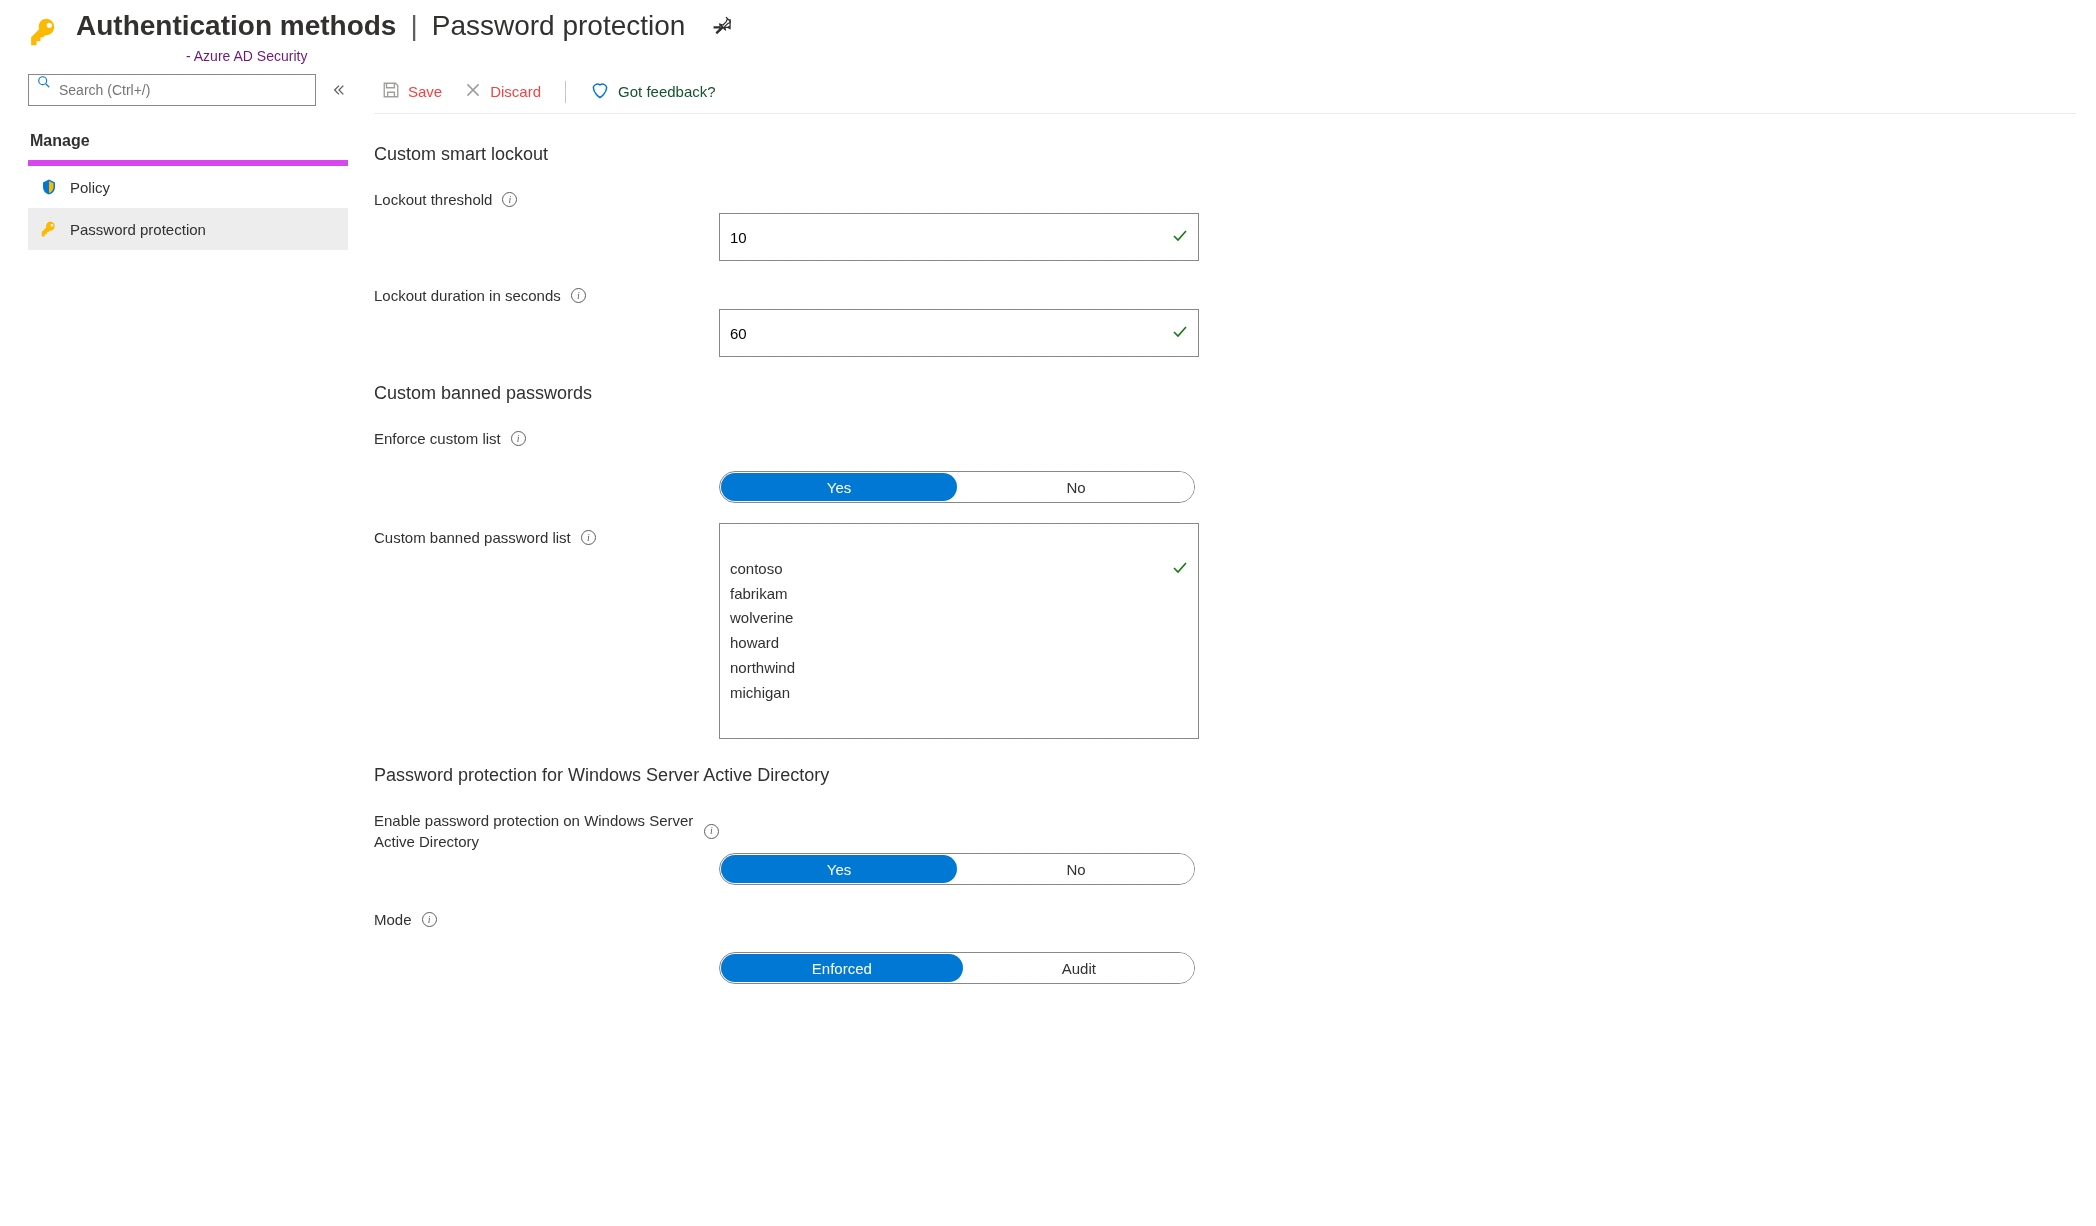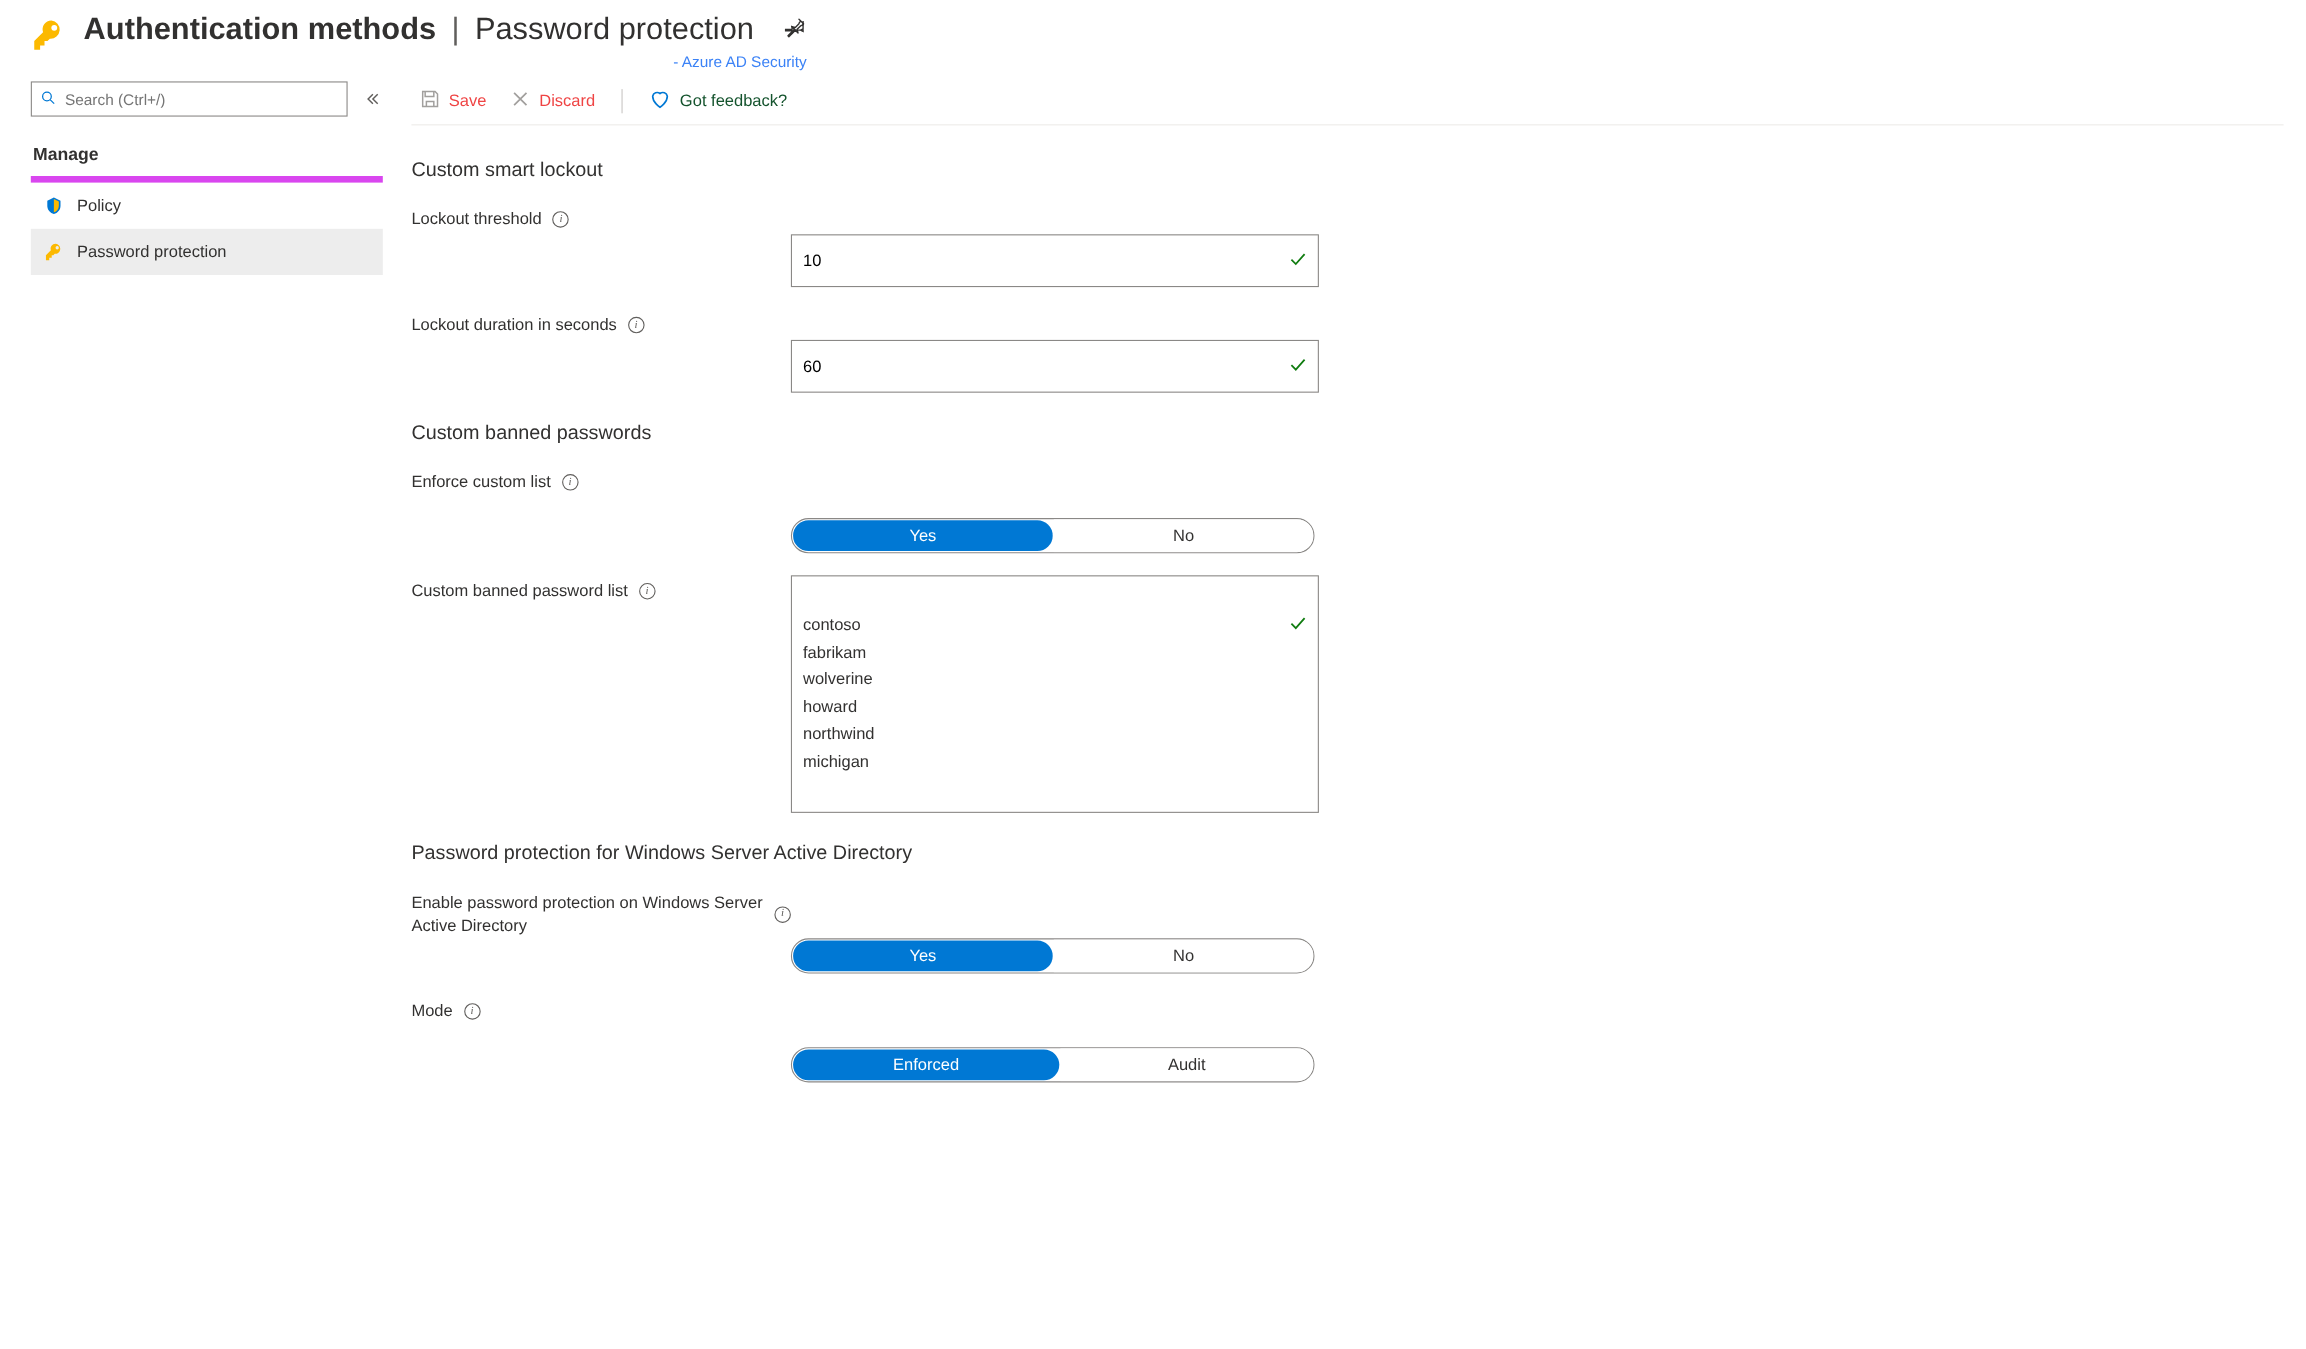--- a/index.html
+++ b/index.html
@@ -10,30 +10,30 @@
     font-size: 14px;
   }
   .page { padding: 10px 20px 20px 28px; }
 
   .header { display: flex; align-items: flex-start; gap: 16px; margin-bottom: 10px; }
   .header-icon { width: 32px; height: 32px; flex-shrink: 0; margin-top: 6px; }
   .header-text { display: flex; flex-direction: column; }
   .header-title { font-size: 28px; font-weight: 400; color: #323130; display: flex; align-items: center; gap: 14px; }
   .header-title .bold { font-weight: 600; }
   .header-title .sep { font-weight: 300; color: #605e5c; }
-  .header-subtitle { font-size: 14px; color: #3b82f6; margin-top: 6px; padding-left: 110px; text-align: right; }
+  .header-subtitle { font-size: 14px; color: #701a75; margin-top: 6px; padding-left: 110px; }
   .pin-icon { margin-left: 14px; cursor: pointer; }
 
   .body { display: flex; gap: 26px; }
 
   .sidebar { width: 320px; flex-shrink: 0; }
   .search-row { display: flex; align-items: center; gap: 14px; margin-bottom: 20px; }
   .search-box {
     flex: 1;
-    display: flex; align-items: center;
+    display: flex; 
     border: 1px solid #8a8886;
     height: 32px; padding: 0 8px;
     gap: 8px;
   }
   .search-box input {
     border: none; outline: none; flex: 1; font-size: 14px;
     background: transparent;
   }
   .collapse-btn { width: 18px; height: 18px; display:flex; align-items:center; justify-content:center; cursor:pointer; }
 

